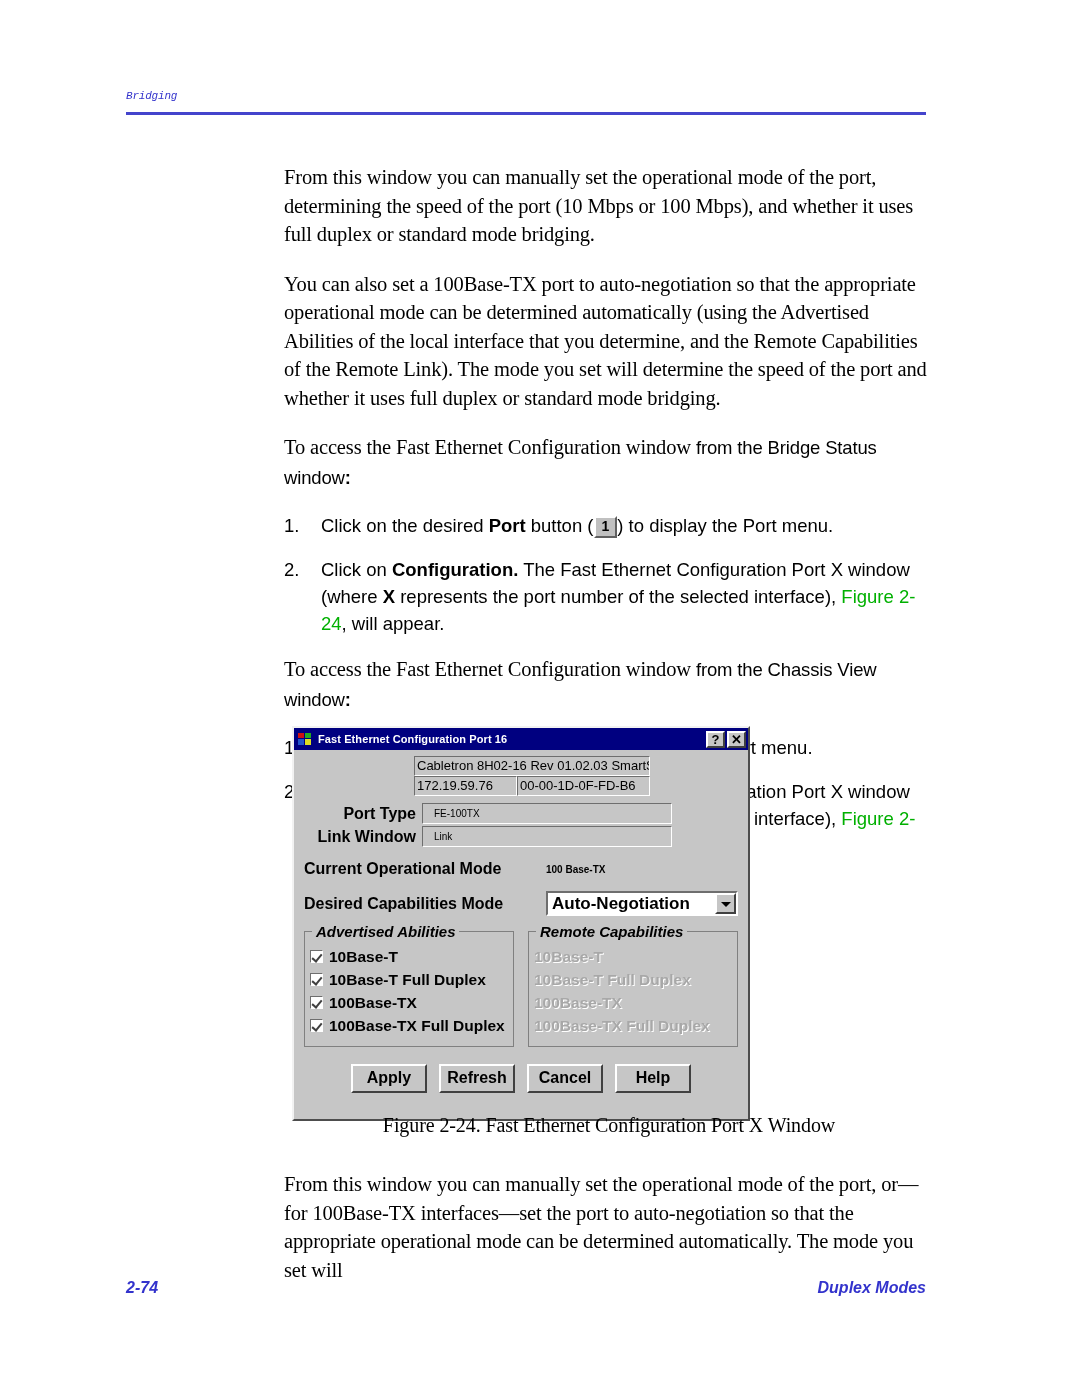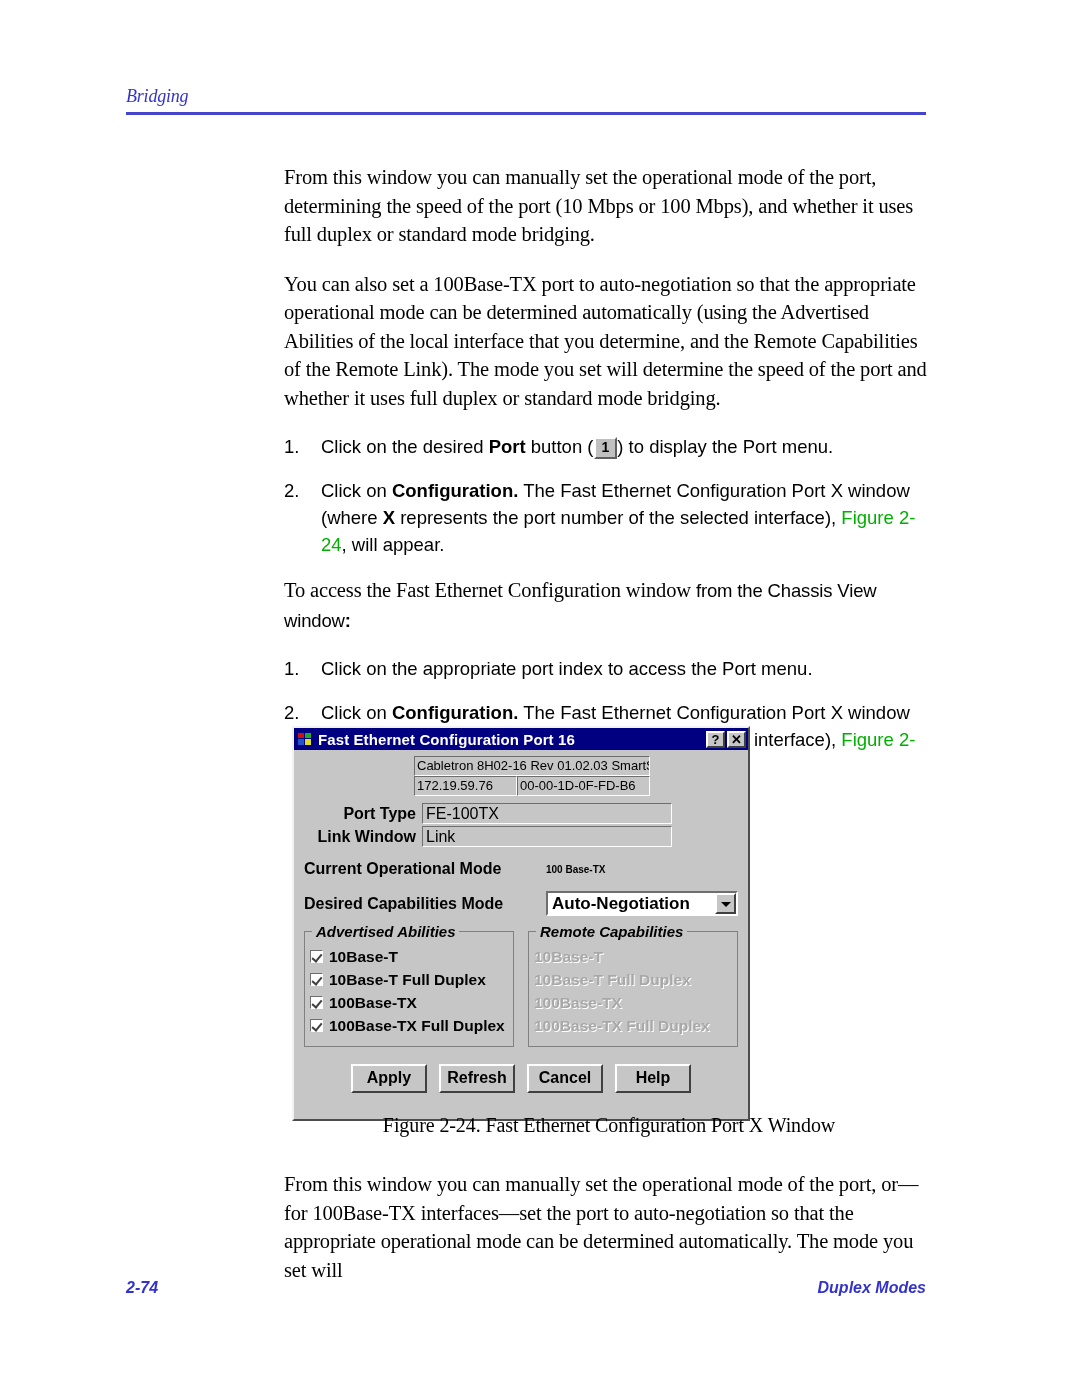--- a/index.html
+++ b/index.html
@@ -17,23 +17,23 @@
   }
 
   
   #page-header {
     position: absolute;
     left: 126px;
     top: 86px;
     width: 800px;
   }
   #header-title {
-    font-family: Liberation Serif, serif;
+    font-family: Liberation Mono, monospace;
     font-style: italic;
-    font-size: 18px;
+    font-size: 11px;
     color: #3333cc;
     letter-spacing: -0.2px;
     line-height: 20px;
   }
   #header-rule {
     margin-top: 6px;
     height: 3px;
     background: #4444cc;
     width: 800px;
   }
@@ -139,21 +139,21 @@
   }
   #titlebar-icon {
     width: 16px;
     height: 14px;
     margin-right: 5px;
     flex: none;
     position: relative;
   }
   #titlebar-text {
     color: #ffffff;
-    font-size: 15px;
+    font-size: 11px;
     font-weight: bold;
     letter-spacing: 0.1px;
     white-space: nowrap;
     flex: 1;
   }
   .tb-btn {
     width: 19px;
     height: 17px;
     background: #c6c6c6;
     border-top: 2px solid #ffffff;
@@ -213,23 +213,23 @@
     box-sizing: border-box;
   }
   .lbl-row .valfld {
     flex: 1;
     margin-right: 66px;
     background: #c6c6c6;
     border-top: 1px solid #6e6e6e;
     border-left: 1px solid #6e6e6e;
     border-right: 1px solid #ffffff;
     border-bottom: 1px solid #ffffff;
-    font-size: 16px;
+    font-size: 10px;
     line-height: 17px;
-    padding: 1px 3px;
+    padding: 1px 11px;
     box-sizing: border-box;
   }
   #linkstate-row { margin-top: 2px; }
 
   .mode-row {
     display: flex;
     align-items: center;
     margin-top: 13px;
     gap: 20px;
   }
@@ -415,20 +415,21 @@
   <div id="header-title">Bridging</div>
   <div id="header-rule"></div>
 </div>
 
 <div id="content">
 
   <p class="serif">From this window you can manually set the operational mode of the port, determining the speed of the port (10 Mbps or 100 Mbps), and whether it uses full duplex or standard mode bridging.</p>
 
   <p class="serif">You can also set a 100Base-TX port to auto-negotiation so that the appropriate operational mode can be determined automatically (using the Advertised Abilities of the local interface that you determine, and the Remote Capabilities of the Remote Link). The mode you set will determine the speed of the port and whether it uses full duplex or standard mode bridging.</p>
 
+  <p class="mixed"><span>To access the Fast Ethernet Configuration window</span><span class="sans"> from the Bridge Status window</span><span class="sans-b">:</span></p>
 
   <ol class="steps">
     <li>
       <span class="num">1.</span><span>Click on the desired </span><b class="k">Port</b><span> button (</span><span class="port-btn">1</span><span>) to display the Port menu.</span>
     </li>
     <li>
       <span class="num">2.</span><span>Click on </span><b class="k">Configuration.</b><span> The Fast Ethernet Configuration Port X window (where </span><b class="k">X</b><span> represents the port number of the selected interface), </span><span class="lnk">Figure 2-24</span><span>, will appear.</span>
     </li>
   </ol>
 

